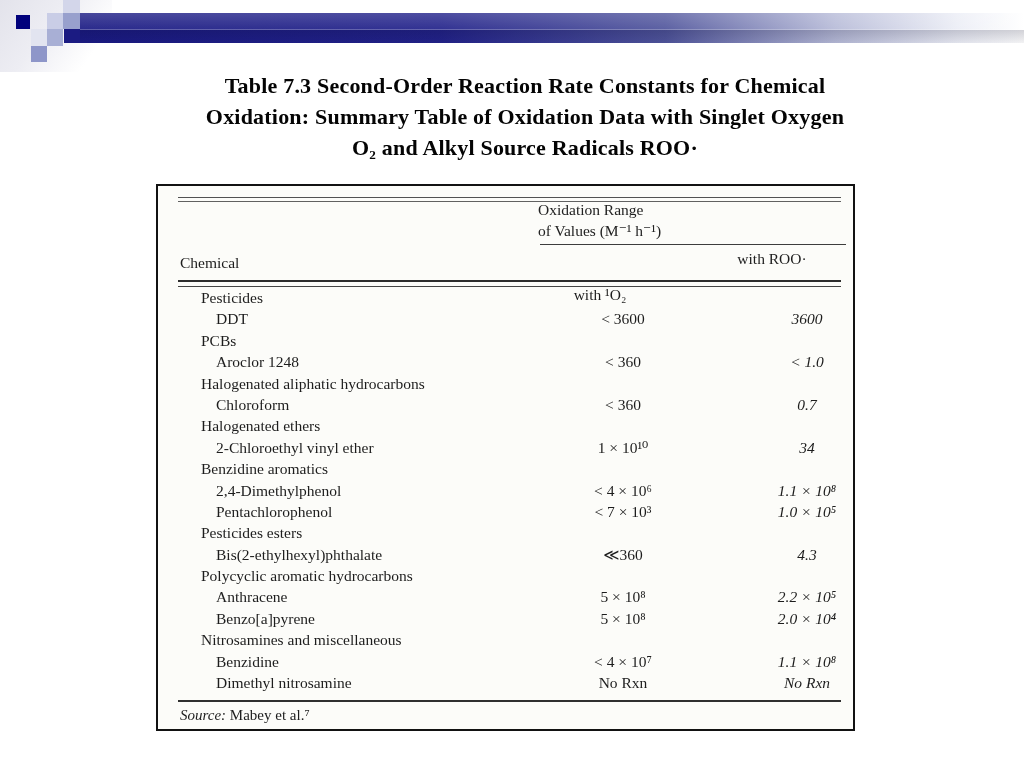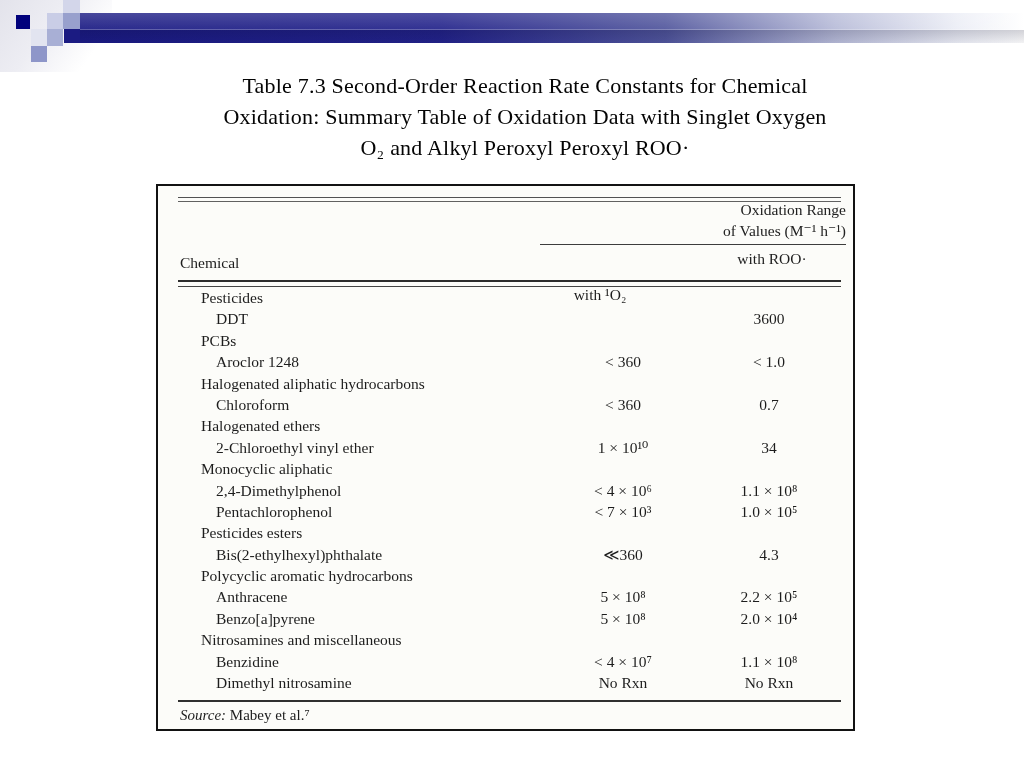--- a/index.html
+++ b/index.html
@@ -18,42 +18,42 @@
   .sq.a{left:63px;top:0;width:17px;height:13px;background:#d3d6ea;}
   .sq.b{left:16px;top:15px;width:14px;height:14px;background:#01017c;}
   .sq.c{left:47px;top:13px;width:16px;height:16px;background:#c9cde6;}
   .sq.d{left:63px;top:13px;width:17px;height:16px;background:#98a0cd;}
   .sq.e{left:31px;top:29px;width:16px;height:17px;background:#e2e4f0;}
   .sq.f{left:47px;top:29px;width:16px;height:17px;background:#a8afd5;}
   .sq.g{left:31px;top:46px;width:16px;height:16px;background:#8e96c9;}
 
   
   .title{position:absolute;left:75px;top:70px;width:900px;margin:0;text-align:center;
-    font-size:22px;line-height:31px;font-weight:normal;color:#040404;letter-spacing:0.2px;}
+    font-size:22px;line-height:31px;font-weight:bold;color:#040404;letter-spacing:0.2px;}
   .title span{display:block;}
 
   
   .scan{position:absolute;left:156px;top:184px;width:699px;height:547px;box-sizing:border-box;
     border:2px solid #121212;background:#fcfcf9;color:#1d1d1d;font-size:15.5px;}
   .rule{position:absolute;}
   .rule-top{left:20px;right:12px;top:11px;height:3px;
     border-top:1px solid #525252;border-bottom:1px solid #616161;}
-  .grouphead{position:absolute;left:380px;width:308px;top:13px;text-align:right;line-height:21px;color:#222;}
+  .grouphead{position:absolute;left:380px;width:308px;top:13px;text-align:left;line-height:21px;color:#222;}
   .rule-group{left:382px;width:306px;top:58px;border-top:1px solid #3d3d3d;}
   .chem-head{position:absolute;left:22px;top:68px;}
   .o2-head{position:absolute;left:362px;width:160px;top:68px;text-align:center;margin-top:32px;}
   .roo-head{position:absolute;left:534px;width:160px;top:64px;text-align:center;}
   .rule-heavy{left:20px;right:12px;top:94px;height:4px;
     border-top:2px solid #2d2d2d;border-bottom:1px solid #444;}
   .rows{position:absolute;left:20px;right:12px;top:101px;margin-left:23px;}
   .row{position:relative;height:21.4px;line-height:21.4px;white-space:nowrap;}
   .row .chem{padding-left:15px;}
   .row.category .chem{padding-left:0;}
   .row .v1{position:absolute;top:0;left:342px;width:160px;text-align:center;}
-  .row .v2{position:absolute;top:0;left:488px;width:160px;text-align:center;}
+  .row .v2{position:absolute;top:0;left:526px;width:160px;text-align:center;font-style:italic;}
   .rule-foot{left:20px;right:12px;top:514px;border-top:2px solid #303030;}
   .source{position:absolute;left:22px;top:521px;font-size:15px;color:#1d1d1d;}
   .source .lbl{font-style:italic;}
 </style>
 </head>
 <body>
 
 <div class="slide">
 
   <div class="corner-shade"></div>
@@ -66,21 +66,21 @@
     <div class="sq c"></div>
     <div class="sq d"></div>
     <div class="sq e"></div>
     <div class="sq f"></div>
     <div class="sq g"></div>
   </div>
 
   <h1 class="title">
     <span>Table 7.3 Second-Order Reaction Rate Constants for Chemical</span>
     <span>Oxidation: Summary Table of Oxidation Data with Singlet Oxygen</span>
-    <span>O₂ and Alkyl Peroxyl Peroxyl ROO·</span>
+    <span>O₂ and Alkyl Source Radicals ROO·</span>
   </h1>
 
   <div class="scan">
     <div class="rule rule-top"></div>
 
     <div class="grouphead">
       <div>Oxidation Range</div>
       <div>of Values (M⁻¹ h⁻¹)</div>
     </div>
     <div class="rule rule-group"></div>
@@ -93,20 +93,21 @@
 
     <div class="rows">
   <div class="row category">
     <span class="chem">Pesticides</span>
     <span class="v1"></span>
     <span class="v2"></span>
   </div>
 
   <div class="row">
     <span class="chem">DDT</span>
+    <span class="v1">&lt; 3600</span>
     <span class="v2">3600</span>
   </div>
 
   <div class="row category">
     <span class="chem">PCBs</span>
     <span class="v1"></span>
     <span class="v2"></span>
   </div>
 
   <div class="row">
@@ -133,21 +134,21 @@
     <span class="v2"></span>
   </div>
 
   <div class="row">
     <span class="chem">2-Chloroethyl vinyl ether</span>
     <span class="v1">1 × 10¹⁰</span>
     <span class="v2">34</span>
   </div>
 
   <div class="row category">
-    <span class="chem">Monocyclic aliphatic</span>
+    <span class="chem">Benzidine aromatics</span>
     <span class="v1"></span>
     <span class="v2"></span>
   </div>
 
   <div class="row">
     <span class="chem">2,4-Dimethylphenol</span>
     <span class="v1">&lt; 4 × 10⁶</span>
     <span class="v2">1.1 × 10⁸</span>
   </div>
 

